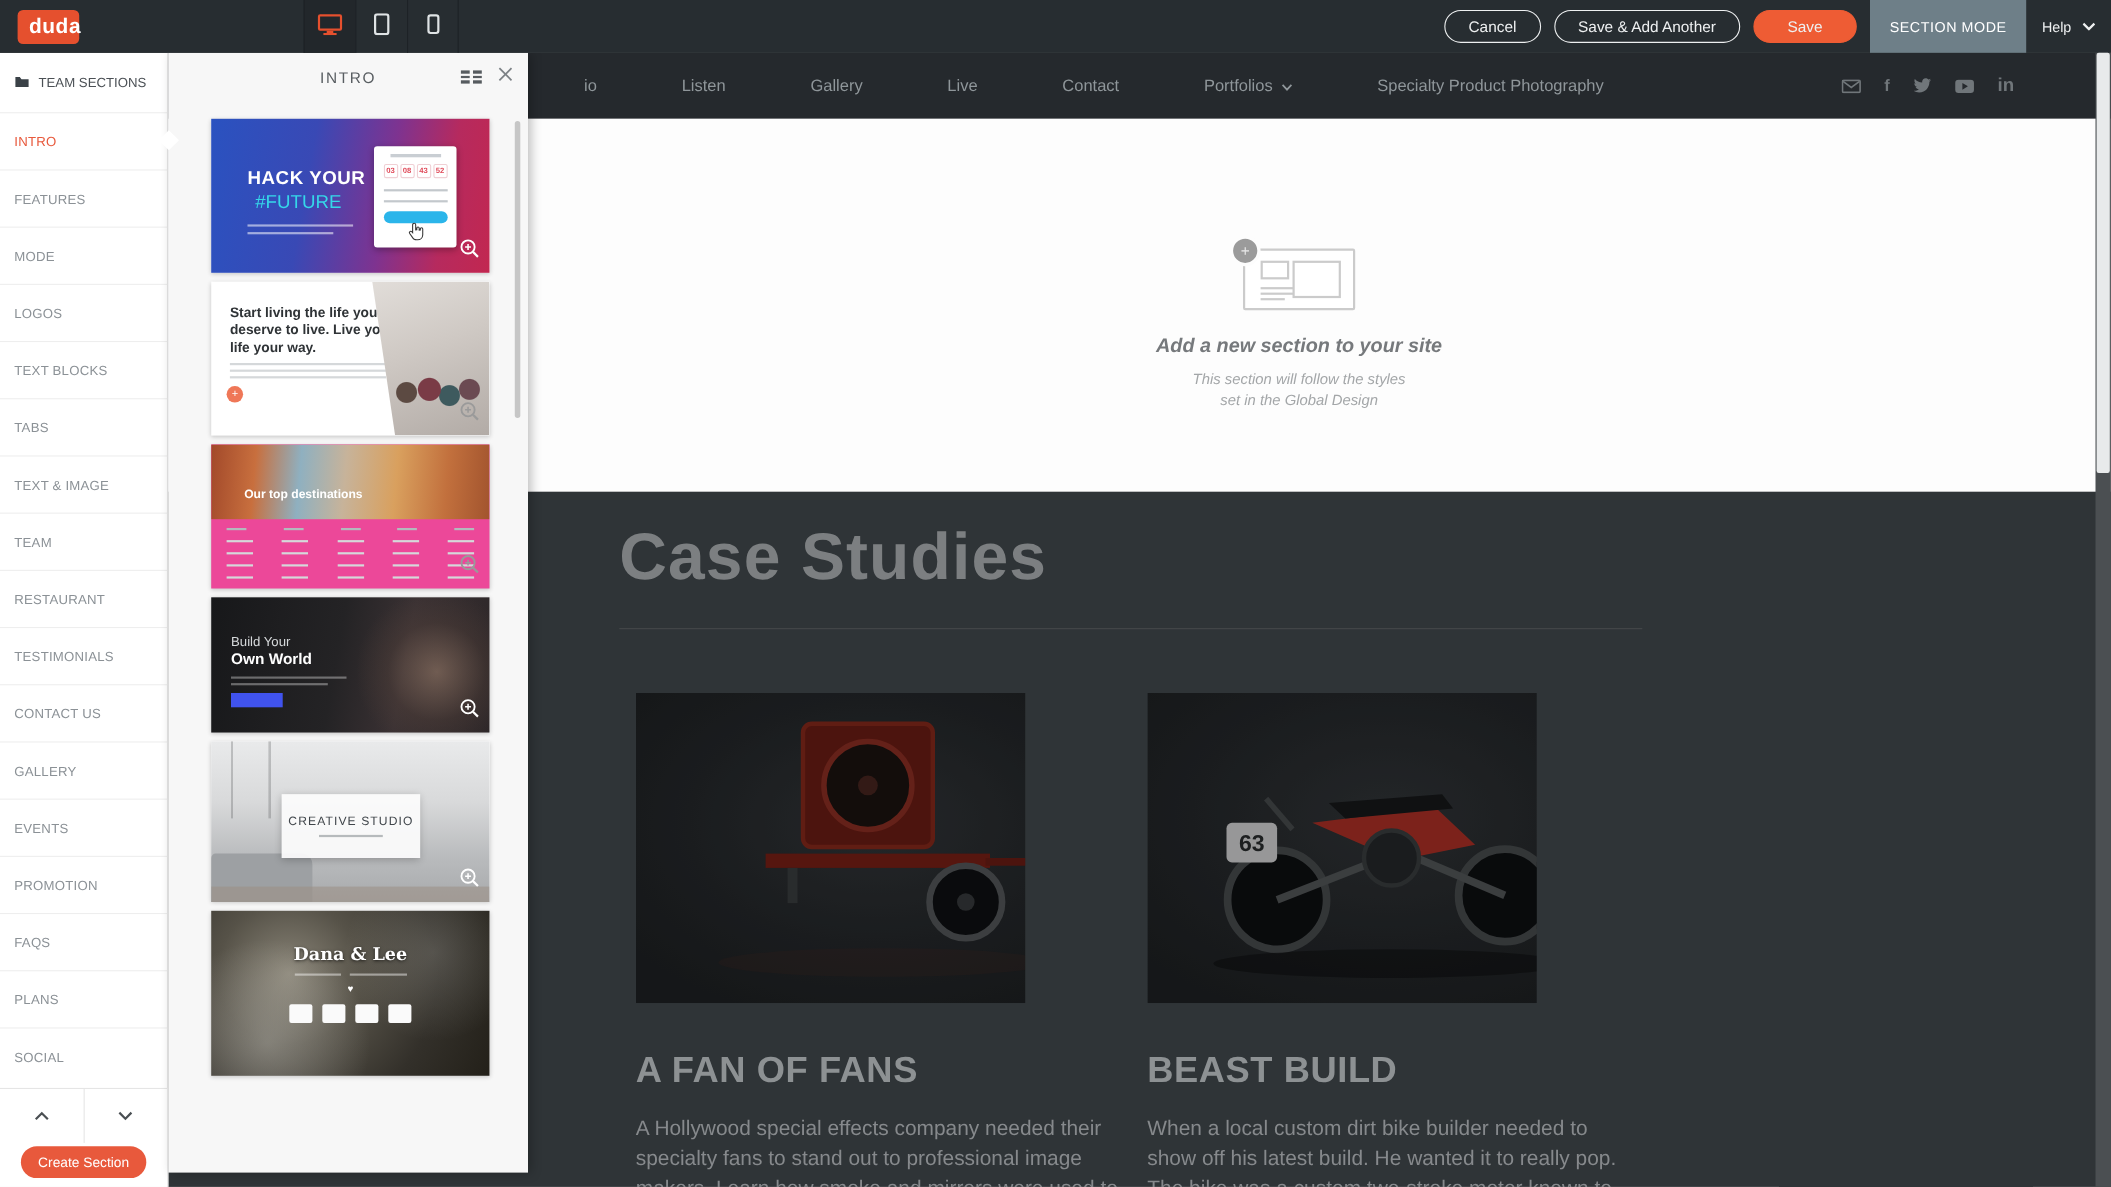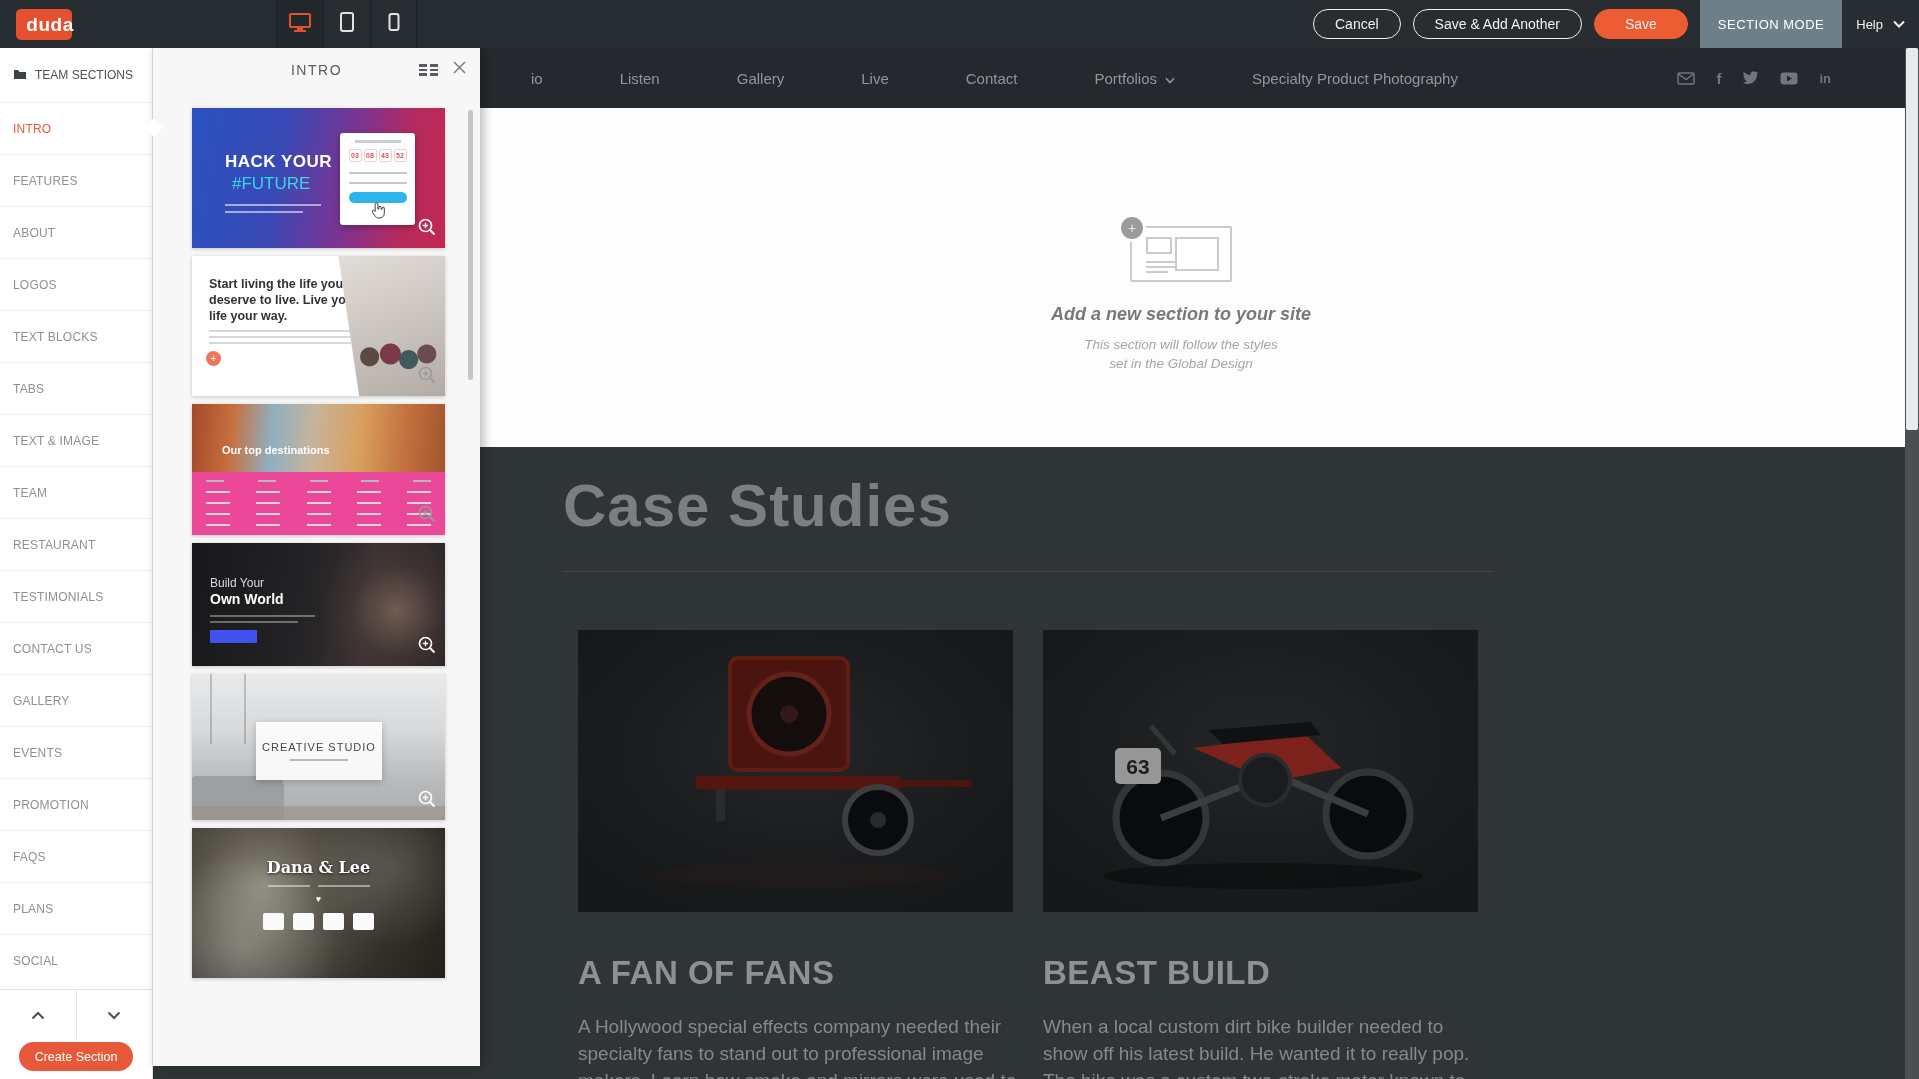--- a/index.html
+++ b/index.html
@@ -163,21 +163,21 @@
              border:3px solid #fdfdfd; color:#e8e8e8; font-size:14px; display:flex; align-items:center; justify-content:center; }
   .ph-title { font-size:18px; font-weight:bold; font-style:italic; color:#76797c; margin-bottom:10px; }
   .ph-sub { font-size:13.5px; font-style:italic; color:#a3a6a8; line-height:19px; }
 
   .dark-section { position:absolute; top:399px; left:0; right:0; bottom:0; background:#2f3437; }
   .cs-title { position:absolute; left:410px; top:24px; font-size:60px; font-weight:bold; color:#7c7f81; letter-spacing:1px; }
   .cs-divider { position:absolute; left:410px; top:124px; width:930px; height:1px; background:#45484a; }
   .cs-col { position:absolute; width:450px; top:183px; }
   .cs-col1 { left:425px; }
   .cs-col2 { left:890px; }
-  .cs-img { width:435px; height:282px; position:relative; overflow:hidden; }
+  .cs-img { width:354px; height:282px; position:relative; overflow:hidden; }
   .cs-head { margin-top:42px; font-size:33px; font-weight:bold; color:#8d9193; letter-spacing:.5px; }
   .cs-body { margin-top:21px; font-size:19px; line-height:27px; color:#86898c; width:448px; }
 
   .v-scroll { position:absolute; right:0; top:48px; width:14px; bottom:0; background:#4b4f52; z-index:60; }
   .v-thumb { position:absolute; top:0; left:1px; width:12px; height:382px; background:#e8eaeb; border-radius:2px; }
 </style>
 </head>
 <body>
 
 <div class="topbar">
@@ -227,21 +227,21 @@
   <div class="sb-header">
     <span>
       <svg width="14" height="12" viewBox="0 0 14 12">
           <path d="M1 2h4l1.5 2H13v7H1z" fill="#3a4147"></path>
         </svg>
     </span>
     <span>TEAM SECTIONS</span>
   </div>
   <div class="sb-item active">INTRO</div>
   <div class="sb-item">FEATURES</div>
-  <div class="sb-item">ABOUT</div>
+  <div class="sb-item">MODE</div>
   <div class="sb-item">LOGOS</div>
   <div class="sb-item">TEXT BLOCKS</div>
   <div class="sb-item">TABS</div>
   <div class="sb-item">TEXT &amp; IMAGE</div>
   <div class="sb-item">TEAM</div>
   <div class="sb-item">RESTAURANT</div>
   <div class="sb-item">TESTIMONIALS</div>
   <div class="sb-item">CONTACT US</div>
   <div class="sb-item">GALLERY</div>
   <div class="sb-item">EVENTS</div>
@@ -483,21 +483,21 @@
         <svg width="17" height="14" viewBox="0 0 17 14">
             <path d="M16.5 1.7c-.6.3-1.2.5-1.9.6.7-.4 1.2-1 1.5-1.8-.6.4-1.4.7-2.1.8C13.4.6 12.5.2 11.6.2 9.8.2 8.4 1.6 8.4 3.4c0 .3 0 .5.1.7C5.8 4 3.4 2.7 1.8.8 1.5 1.3 1.4 1.8 1.4 2.4c0 1.1.6 2.1 1.4 2.7-.5 0-1-.2-1.5-.4v.1c0 1.5 1.1 2.8 2.6 3.1-.3.1-.6.1-.9.1-.2 0-.4 0-.6-.1.4 1.3 1.6 2.2 3 2.2-1.1.9-2.5 1.4-4 1.4H.7c1.5.9 3.2 1.5 5 1.5 6 0 9.3-5 9.3-9.3v-.4c.6-.5 1.1-1 1.5-1.6z" fill="#70767a"></path>
           </svg>
       </span>
       <span class="soc">
         <svg width="18" height="13" viewBox="0 0 18 13">
             <rect x="0.5" y="0.5" width="17" height="12" rx="3" fill="#70767a"></rect>
             <polygon points="7,3.5 12,6.5 7,9.5" fill="#25292d"></polygon>
           </svg>
       </span>
-      <span class="soc" style="font-size:13px;text-align:right;">in</span>
+      <span class="soc" style="font-size:17px;text-align:right;">in</span>
     </div>
   </div>
 
   <div class="white-section">
     <div class="add-section">
       <div class="ph-icon">
         <span class="ph-plus">+</span>
         <span class="ph-sm"></span>
         <span class="ph-ln" style="top:33px;width:30px"></span>
         <span class="ph-ln" style="top:38px;width:30px"></span>

